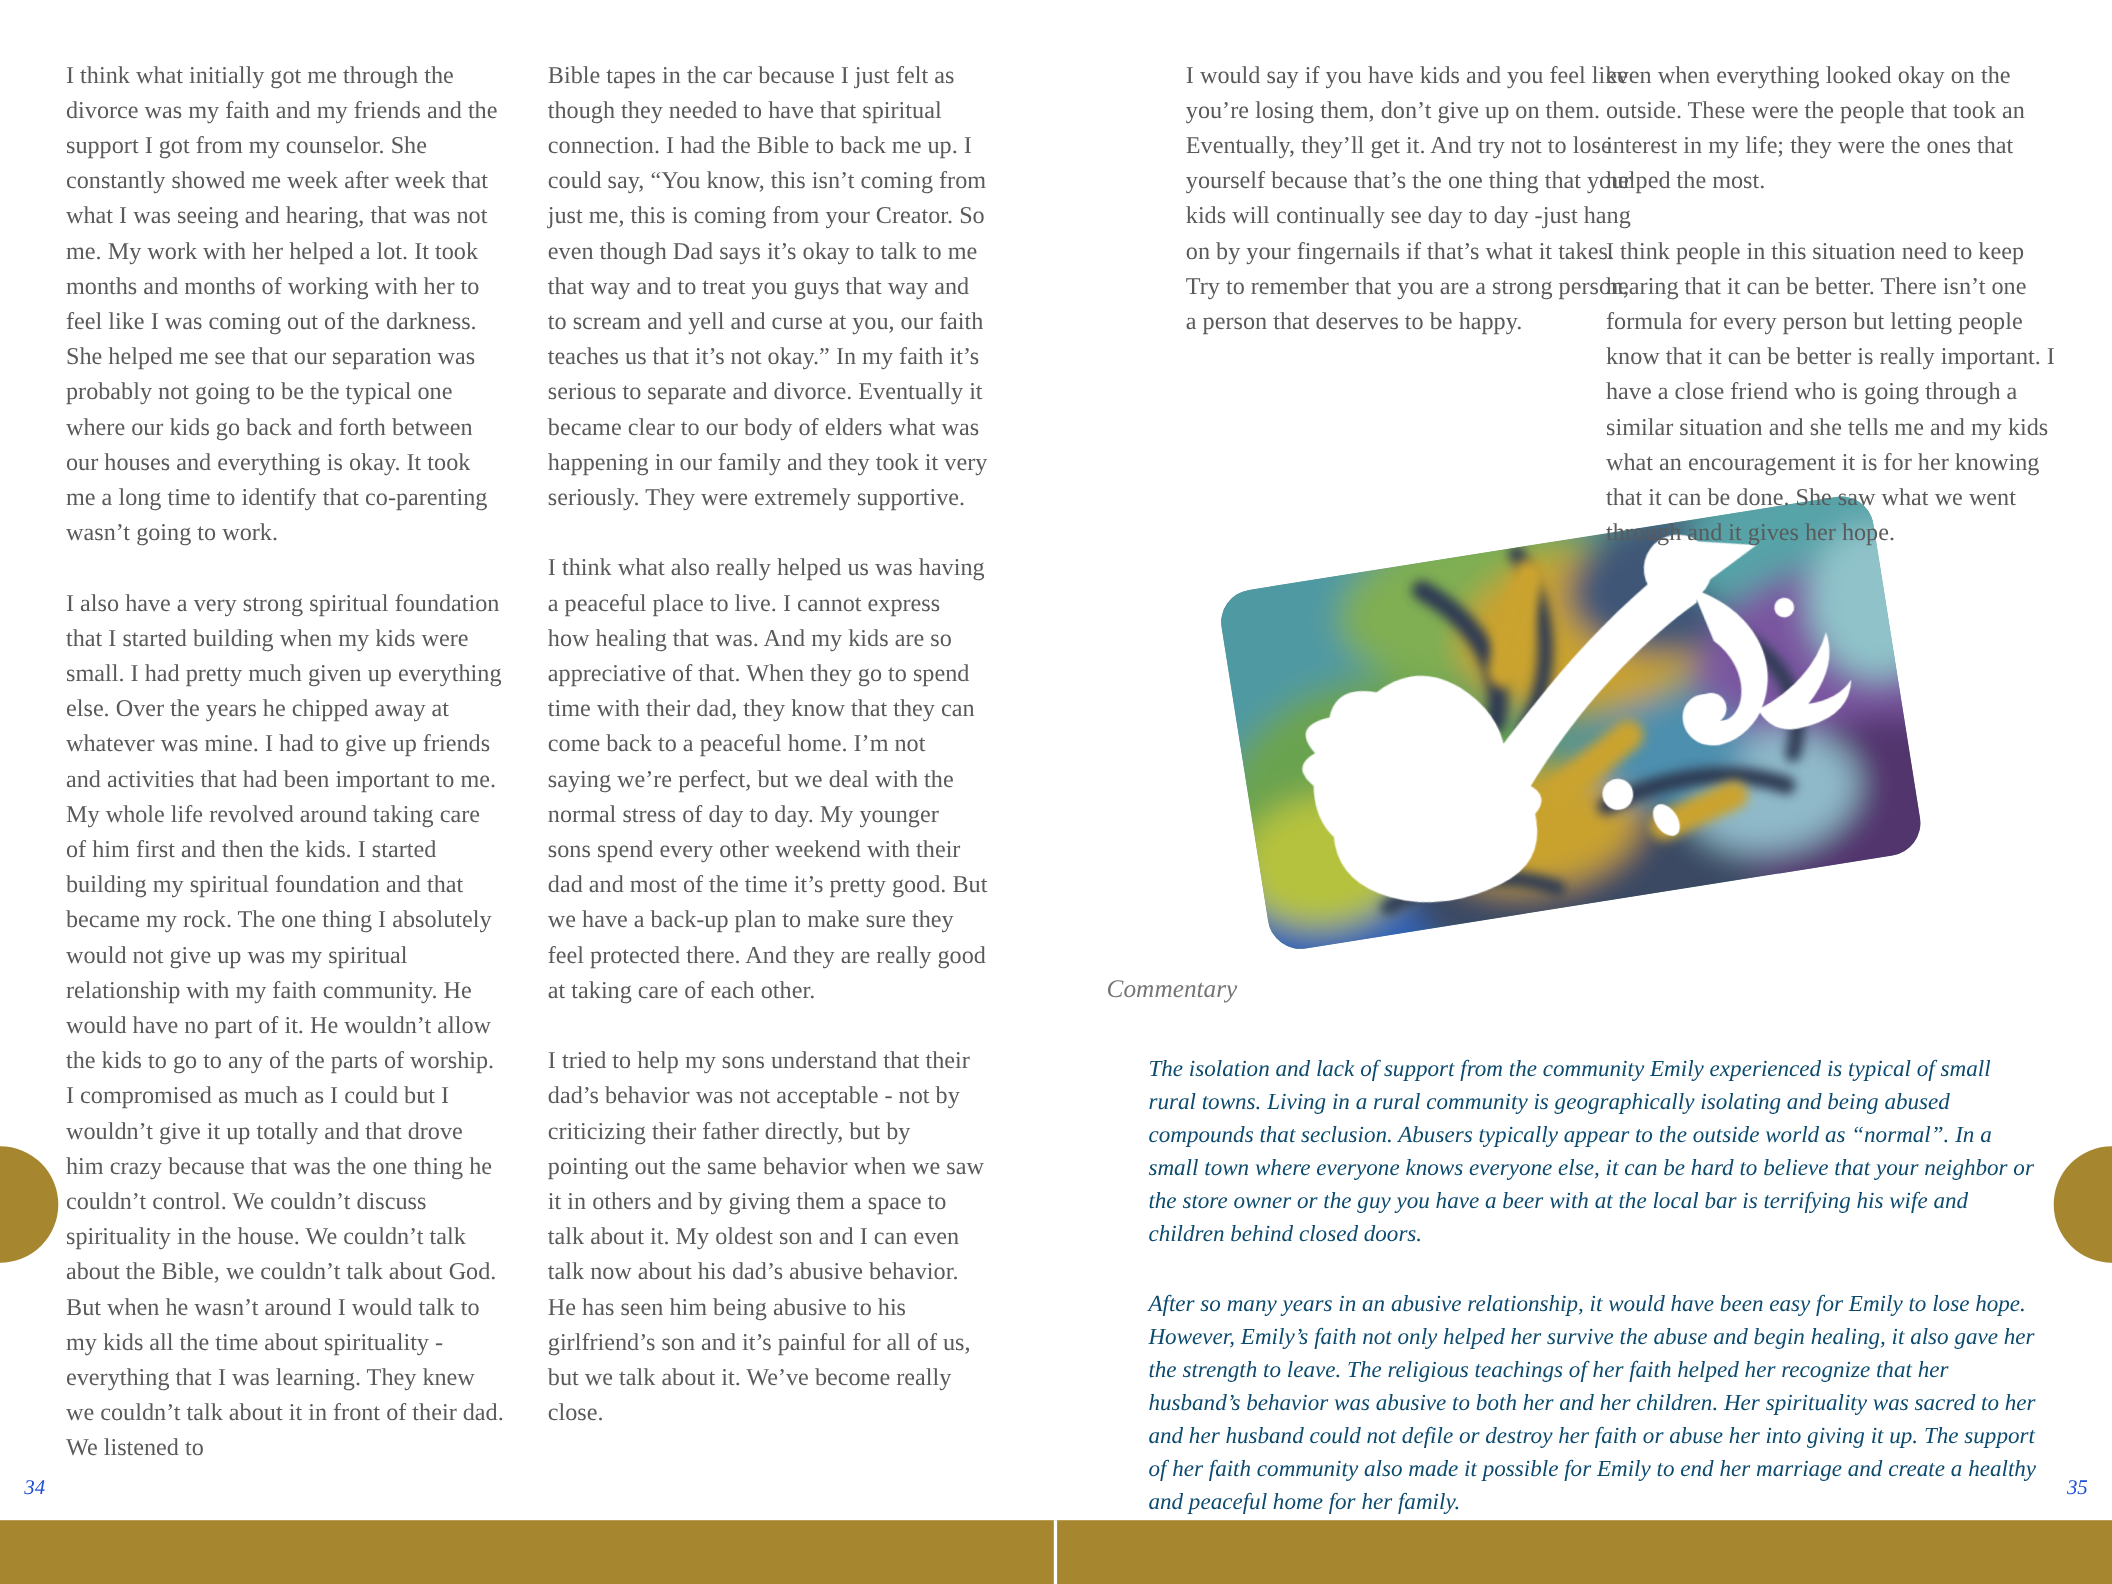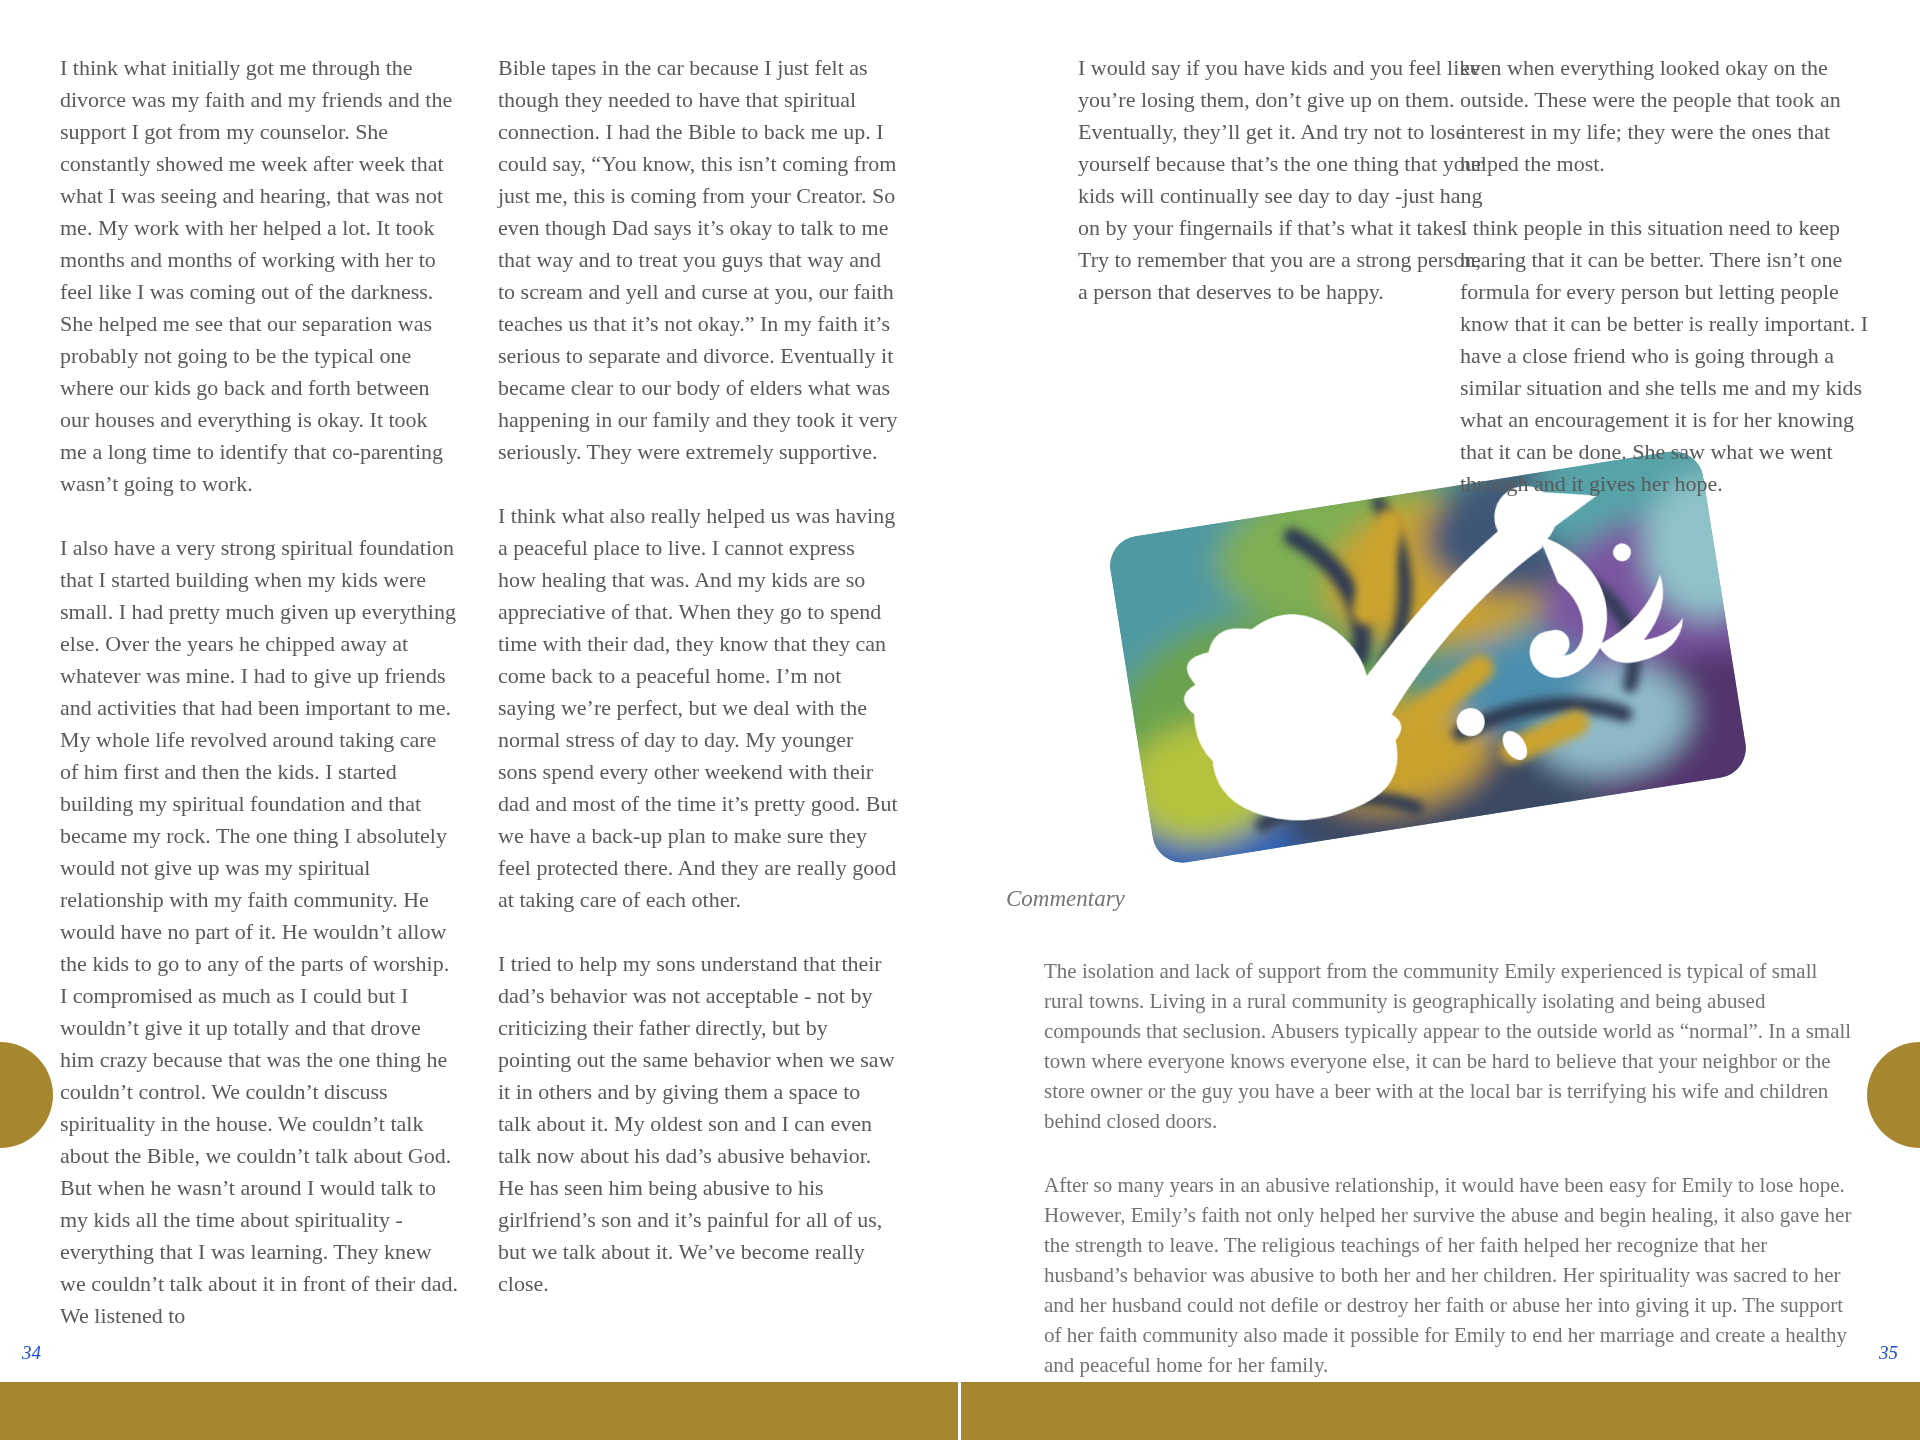--- a/index.html
+++ b/index.html
@@ -39,21 +39,22 @@
     width:846px;
     z-index:2;
   }
   .commentary-label{
     font-style:italic;
     font-size:23px;
     color:#767676;
     margin:0 0 44px 0;
   }
   .commentary p.cpara{
-    color:#737373;
+    font-style:italic;
+    color:#0c4a6e;
     font-size:21px;
     line-height:30px;
     margin:0 0 34px 38px;
   }
 
   .page-number{
     position:absolute;
     top:1342px;
     font-style:italic;
     font-size:19px;

